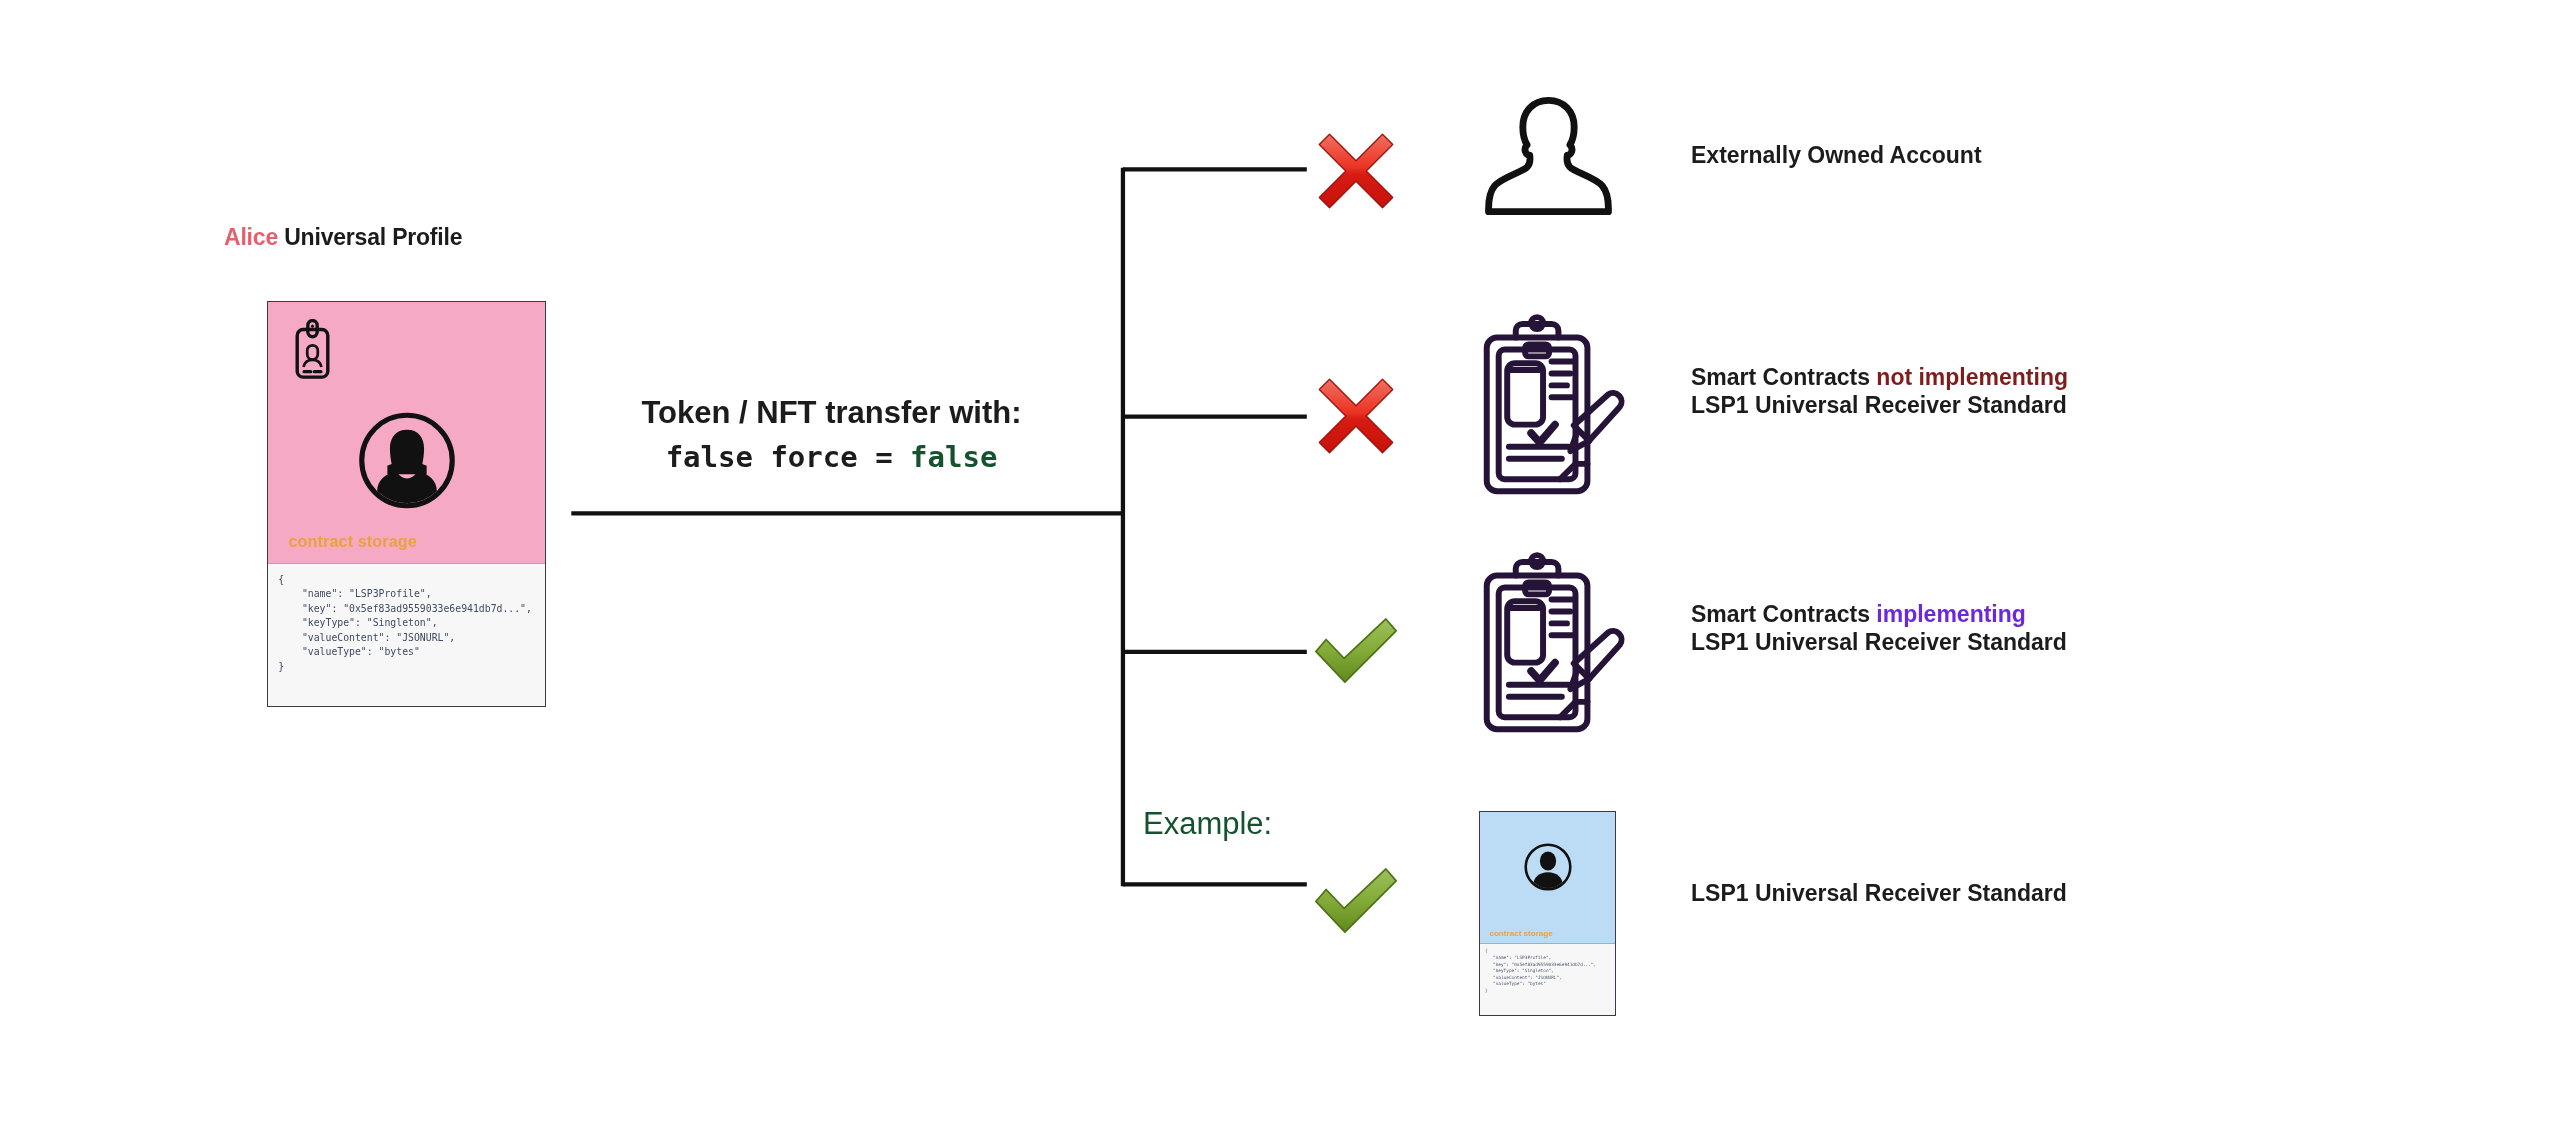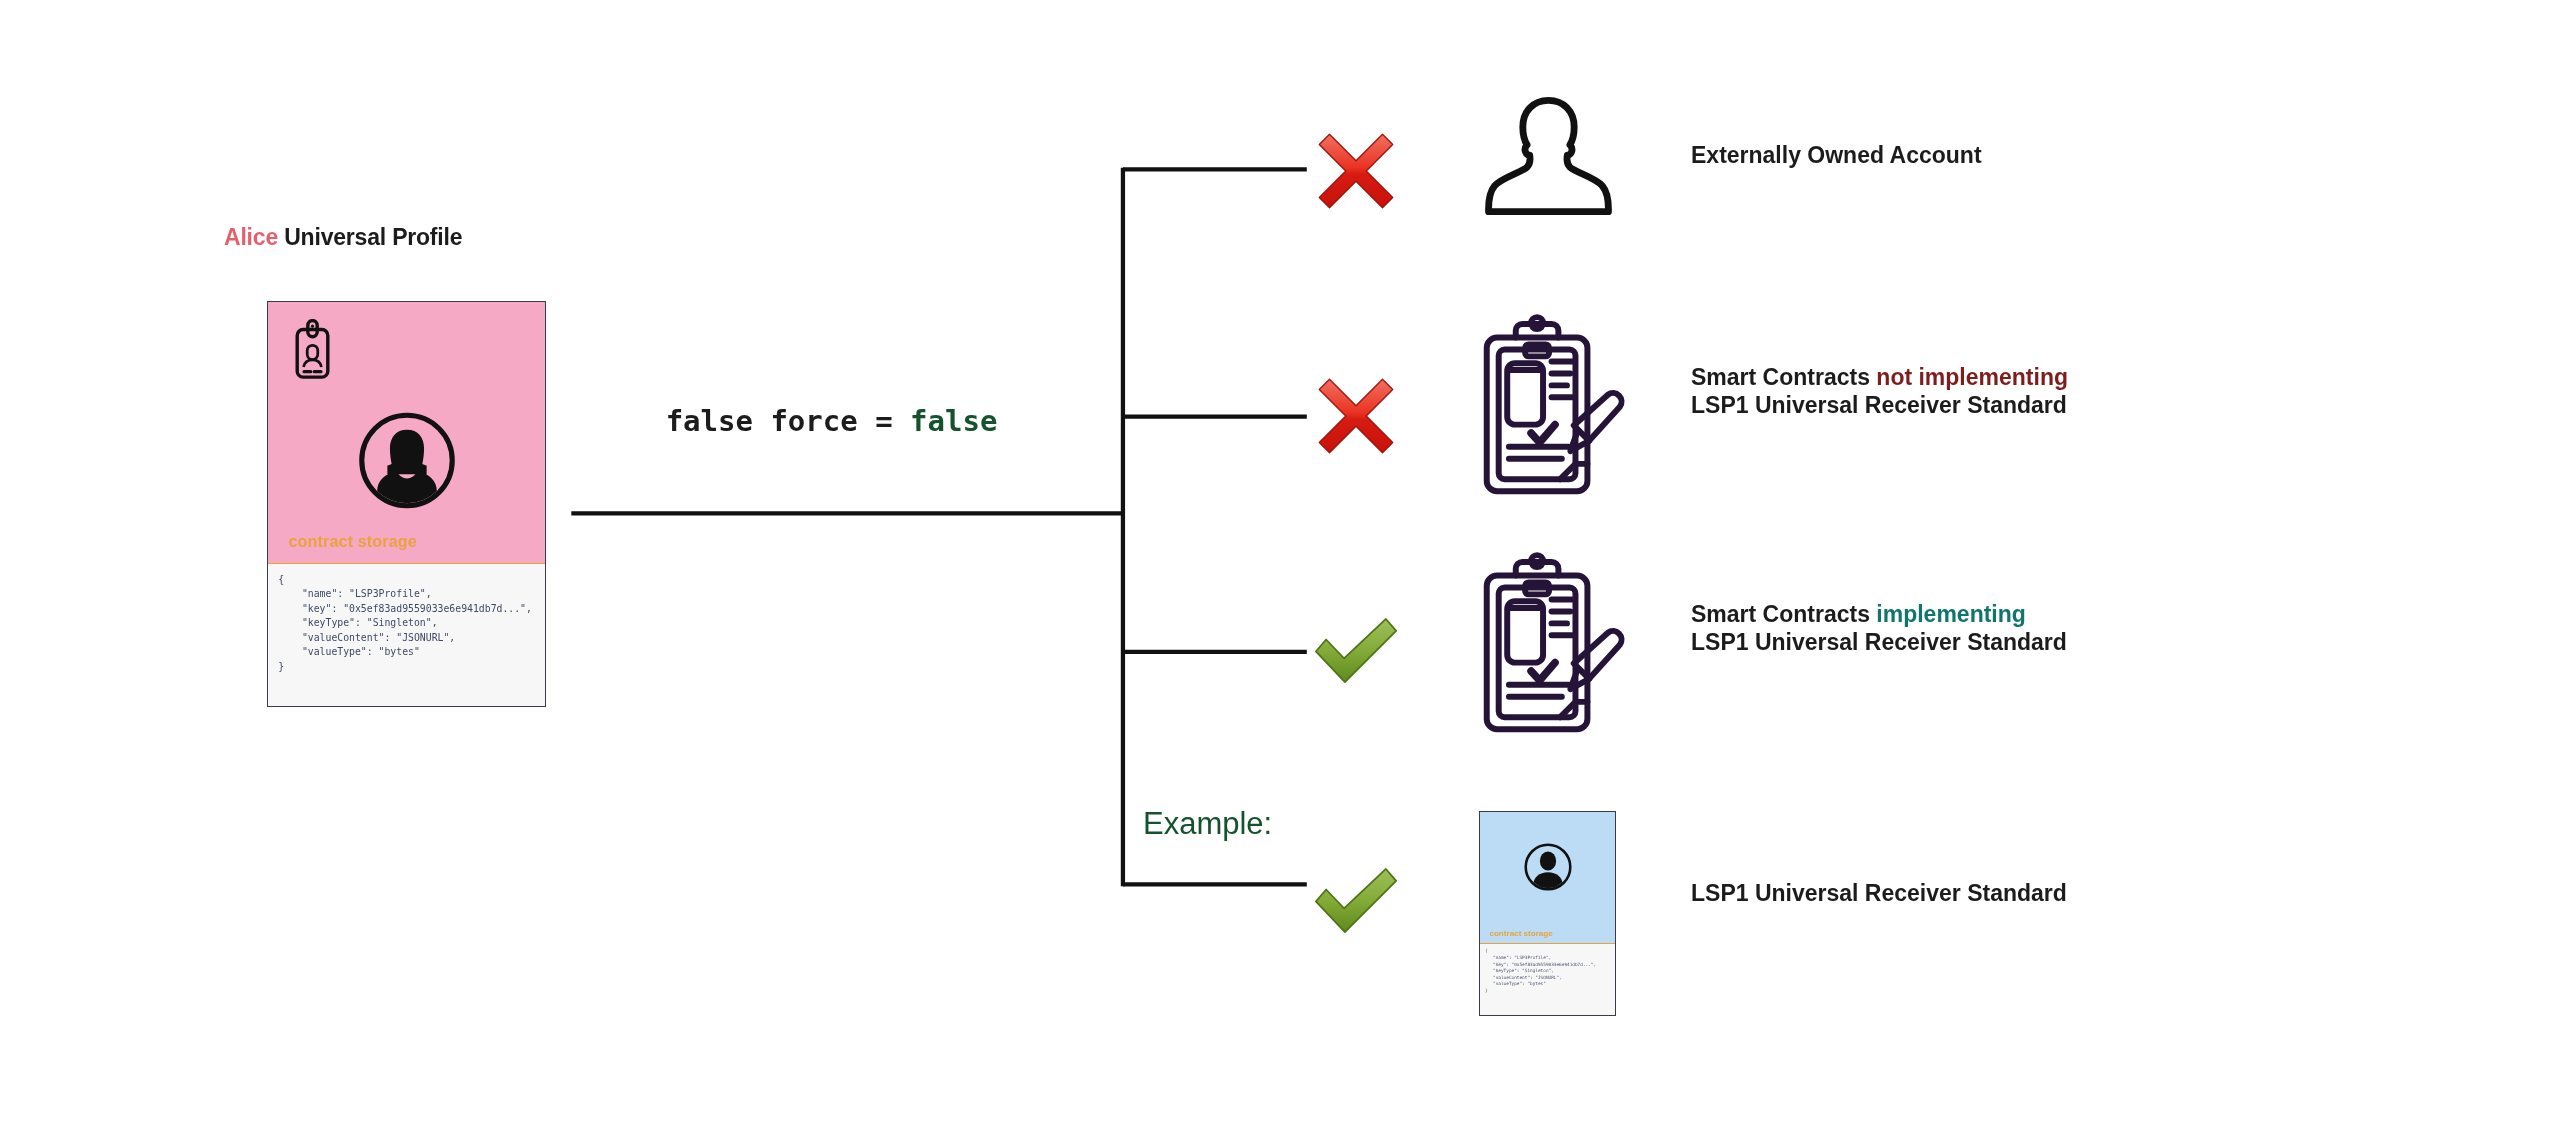--- a/index.html
+++ b/index.html
@@ -154,21 +154,21 @@
     font-size: 23px;
     font-weight: bold;
     color: #1c1c1c;
     line-height: 1.22;
     white-space: nowrap;
   }
   .row-text .accent-red {
     color: #7f1d1d;
   }
   .row-text .accent-green {
-    color: #0f766e;
+    color: #6d28d9;
   }
 
   
   .mark-1 { left: 1309px; top: 124px; }
   .fig-person { left: 1480px; top: 96px; width: 137px; height: 120px; }
   .text-1 { left: 1691px; top: 141px; }
 
   
   .mark-2 { left: 1309px; top: 369px; }
   .fig-clip-1 { left: 1478px; top: 312px; width: 154px; height: 186px; }
@@ -275,20 +275,21 @@
     "name": "LSP3Profile",
     "key": "0x5ef83ad9559033e6e941db7d...",
     "keyType": "Singleton",
     "valueContent": "JSONURL",
     "valueType": "bytes"
 }</pre>
     </div>
   </div>
 
   <div class="transfer-caption">
+    <div class="transfer-line1">Token / NFT transfer with:</div>
     <div class="transfer-line2">
       <span>false force = </span><span class="false-val">false</span>
     </div>
   </div>
 
   <svg class="tree-svg" viewBox="0 0 3012 1328">
 
     <line x1="668" y1="600" x2="1315" y2="600" stroke="#111" stroke-width="5"></line>
 
     <line x1="1313" y1="196" x2="1313" y2="1036" stroke="#111" stroke-width="5"></line>

